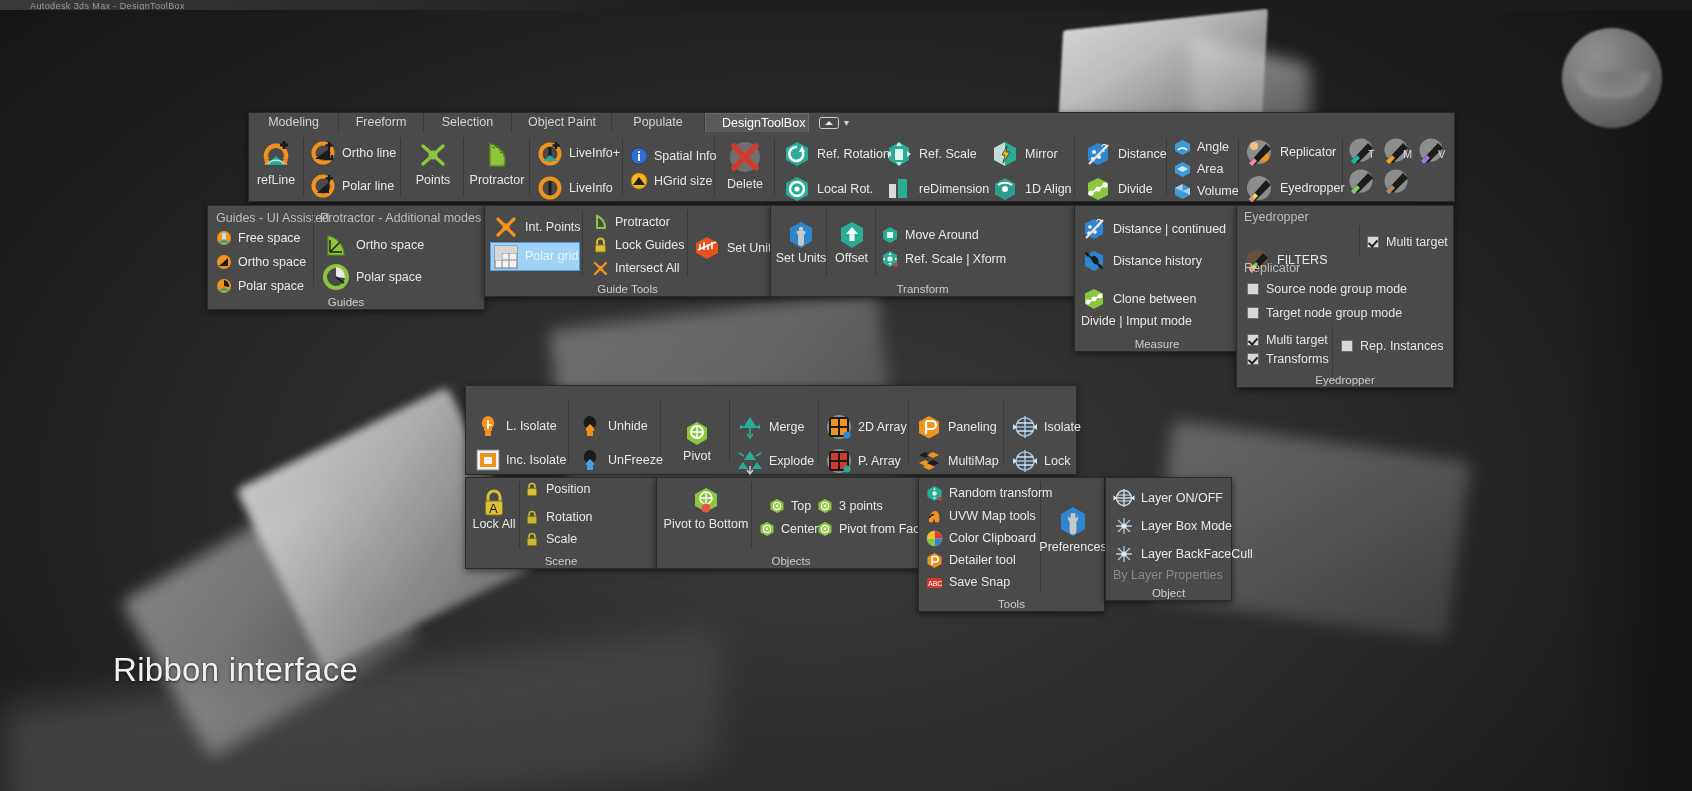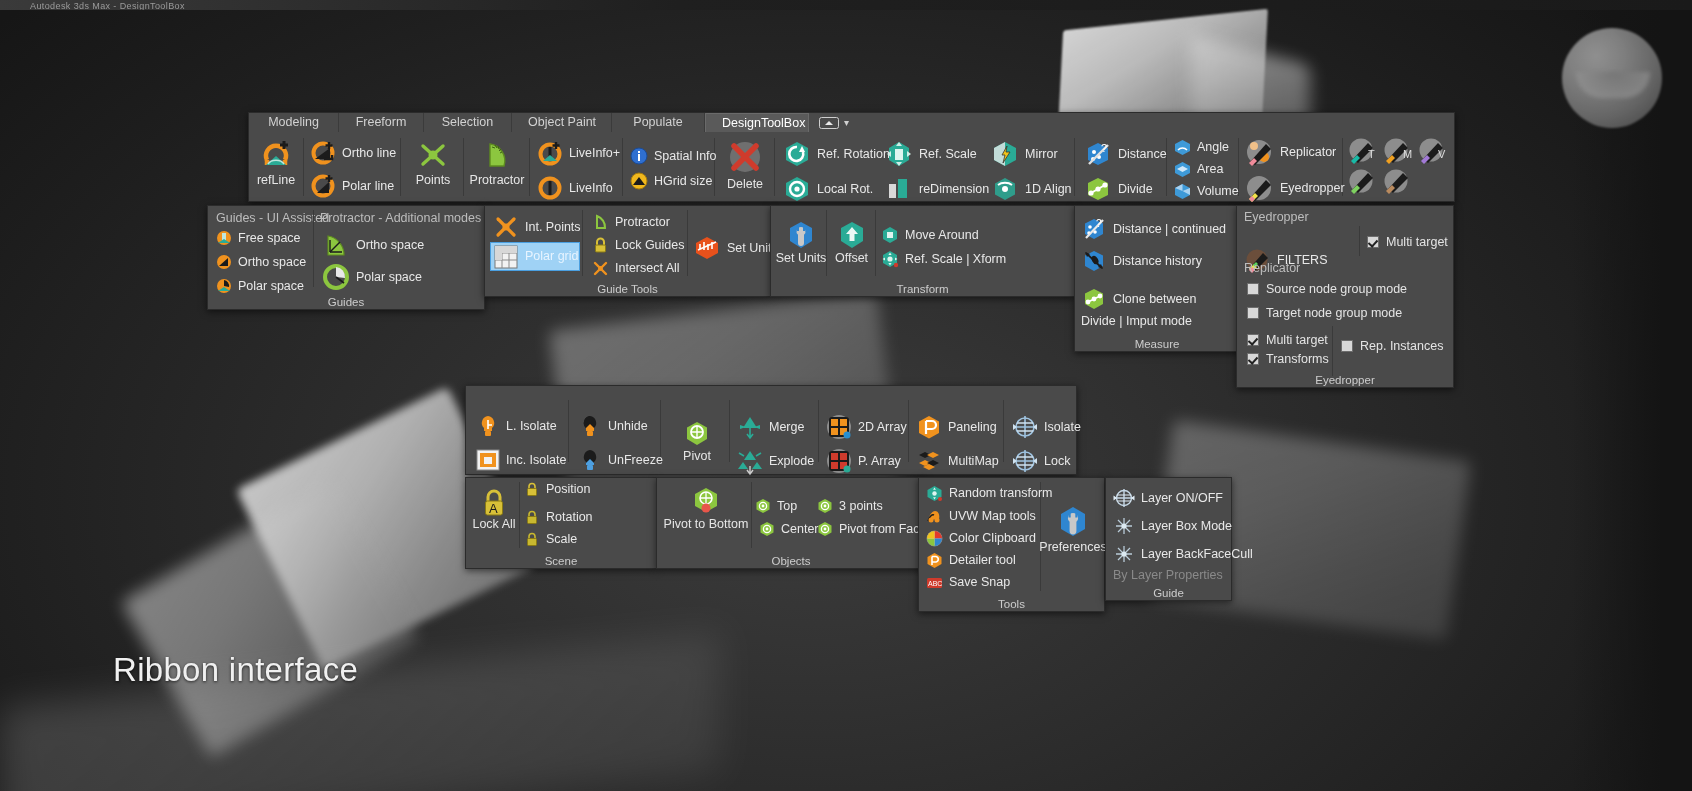--- a/index.html
+++ b/index.html
@@ -980,21 +980,21 @@
         <svg width="30" height="30" viewBox="0 0 30 30">
           <path d="M15 2 L26 8 L26 20 L15 26 L4 20 L4 8 Z" fill="#8cc63f"></path>
           <circle cx="15" cy="12" r="6" fill="none" stroke="#fff" stroke-width="1.6"></circle>
           <path d="M15 6 L15 18 M9 12 L21 12" stroke="#fff" stroke-width="1.3"></path>
           <circle cx="15" cy="22" r="4.5" fill="#e8564a"></circle>
         </svg>
       </span>
       <span class="lbl">Pivot to Bottom</span>
     </div>
 
-    <div class="row-btn" style="left:98px; top:20px;">
+    <div class="row-btn" style="left:112px; top:20px;">
       <span>
         <svg width="16" height="16" viewBox="0 0 16 16">
           <path d="M8 1 L14.5 4.5 L14.5 11.5 L8 15 L1.5 11.5 L1.5 4.5 Z" fill="#8cc63f"></path>
           <circle cx="8" cy="8" r="3.6" fill="none" stroke="#fff" stroke-width="1.3"></circle>
           <circle cx="8" cy="8" r="1.4" fill="#fff"></circle>
         </svg>
       </span>
       <span class="lbl">Top</span>
     </div>
     <div class="row-btn" style="left:160px; top:20px;">
@@ -1132,16 +1132,16 @@
           </g>
           <circle cx="11" cy="11" r="2.6" fill="#dceaf2"></circle>
         </svg>
       </span>
       <span class="lbl">Layer BackFaceCull</span>
     </div>
     <div class="row-btn" style="left:7px; top:91px; color:#8a8a8a;">
       <span class="lbl" style="color:#8a8a8a;">By Layer Properties</span>
     </div>
 
-    <div class="grp-label">Guide</div>
+    <div class="grp-label">Object</div>
   </div>
 
 </div>
 
 </body></html>

